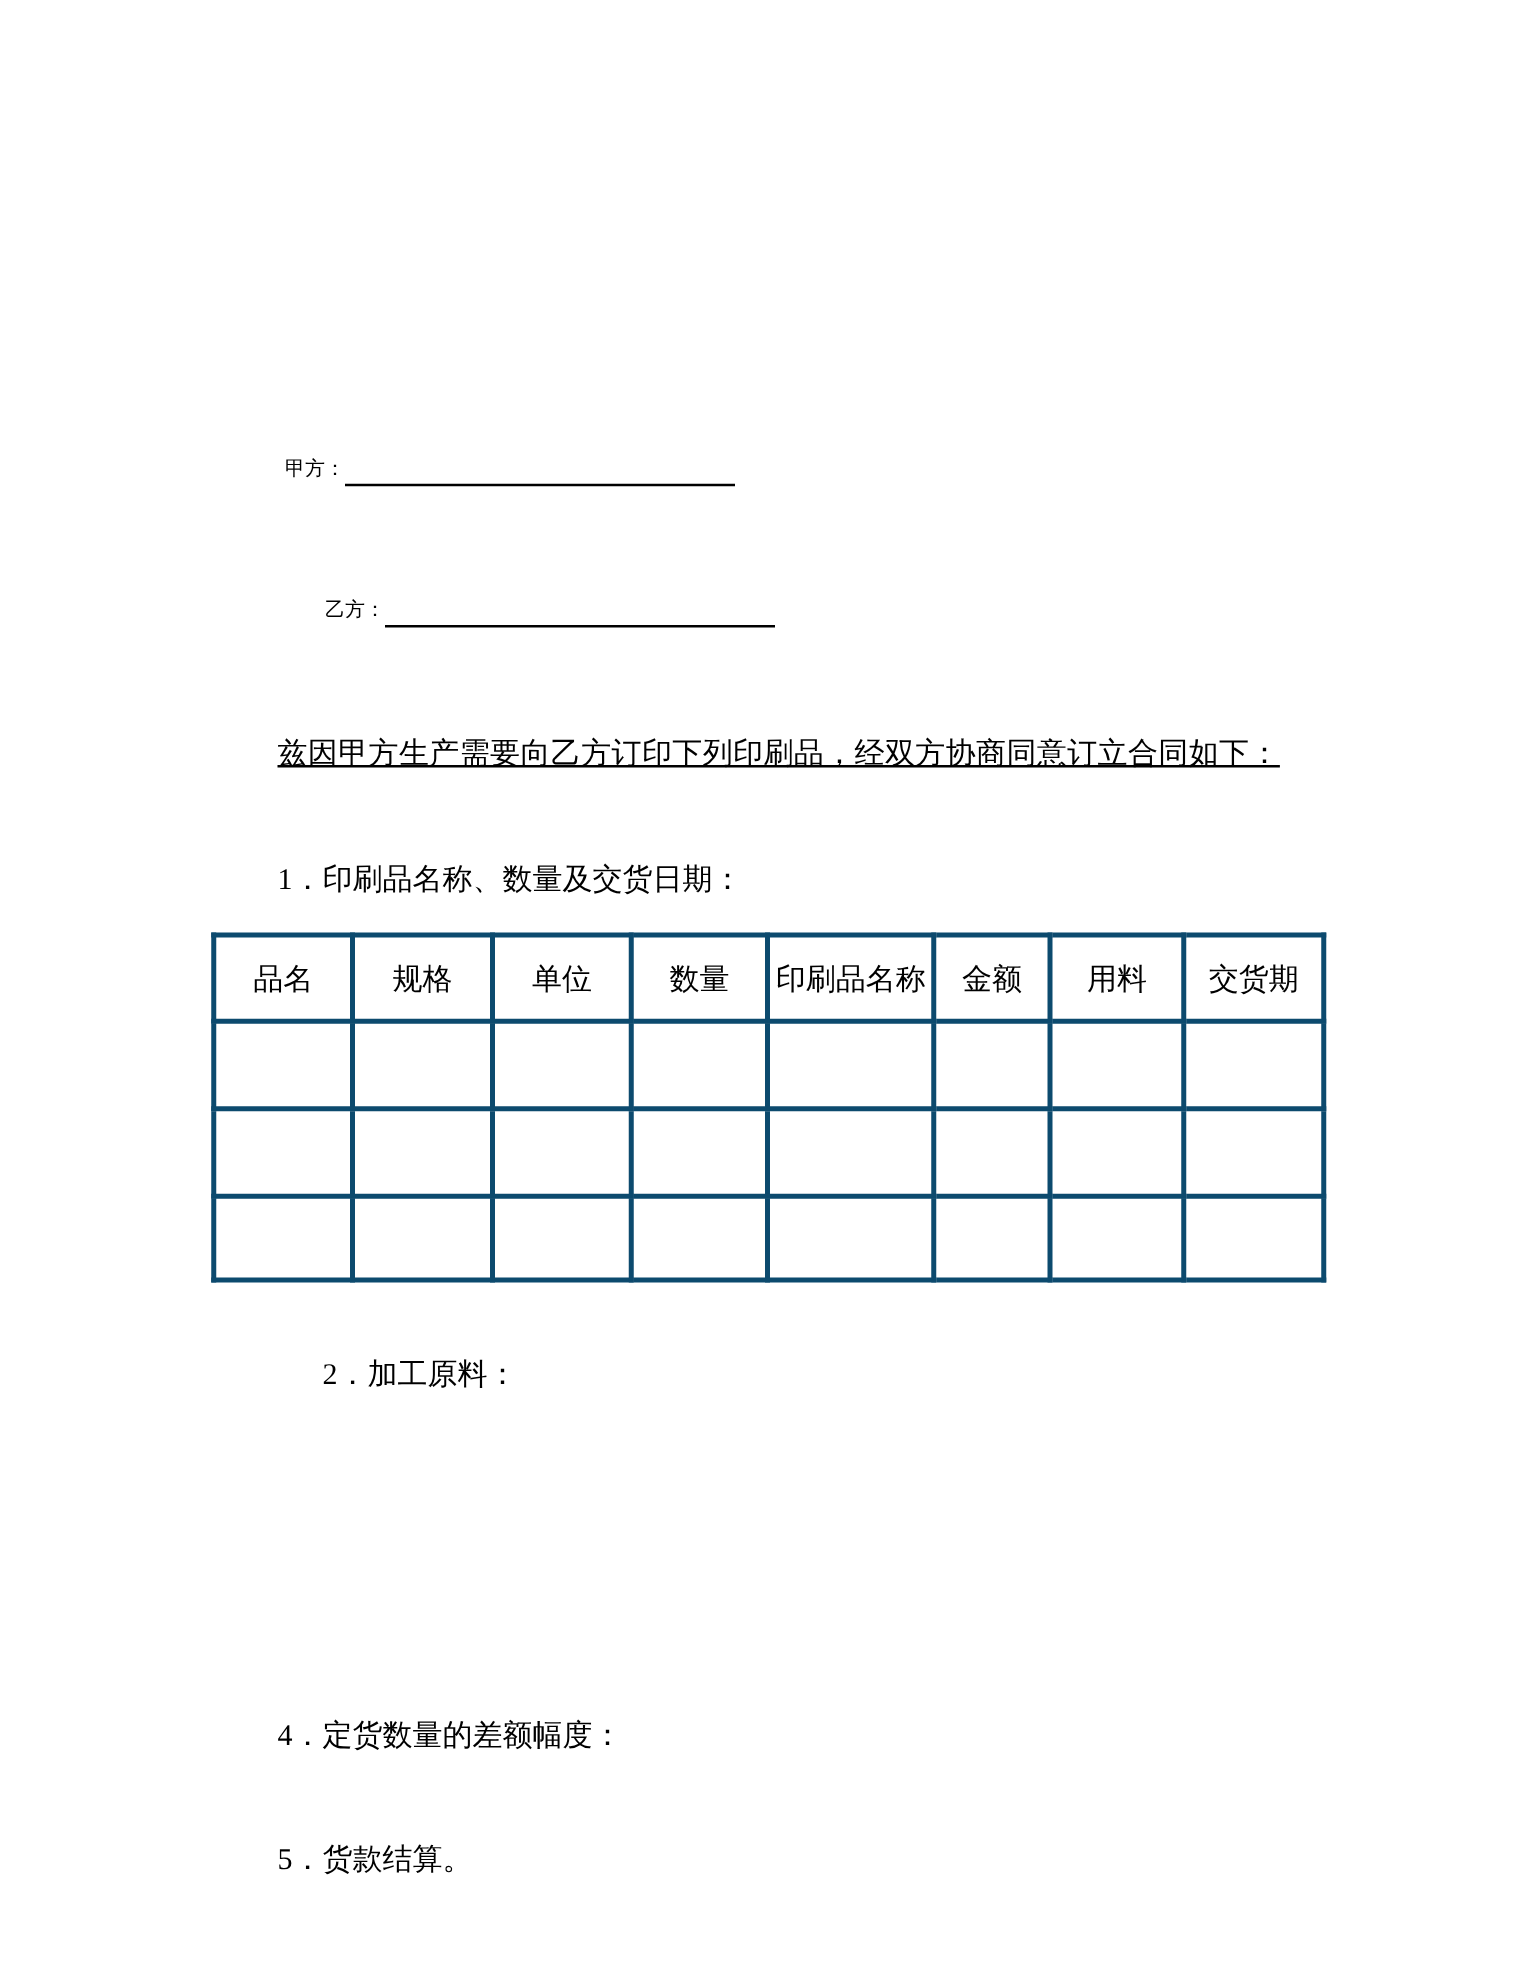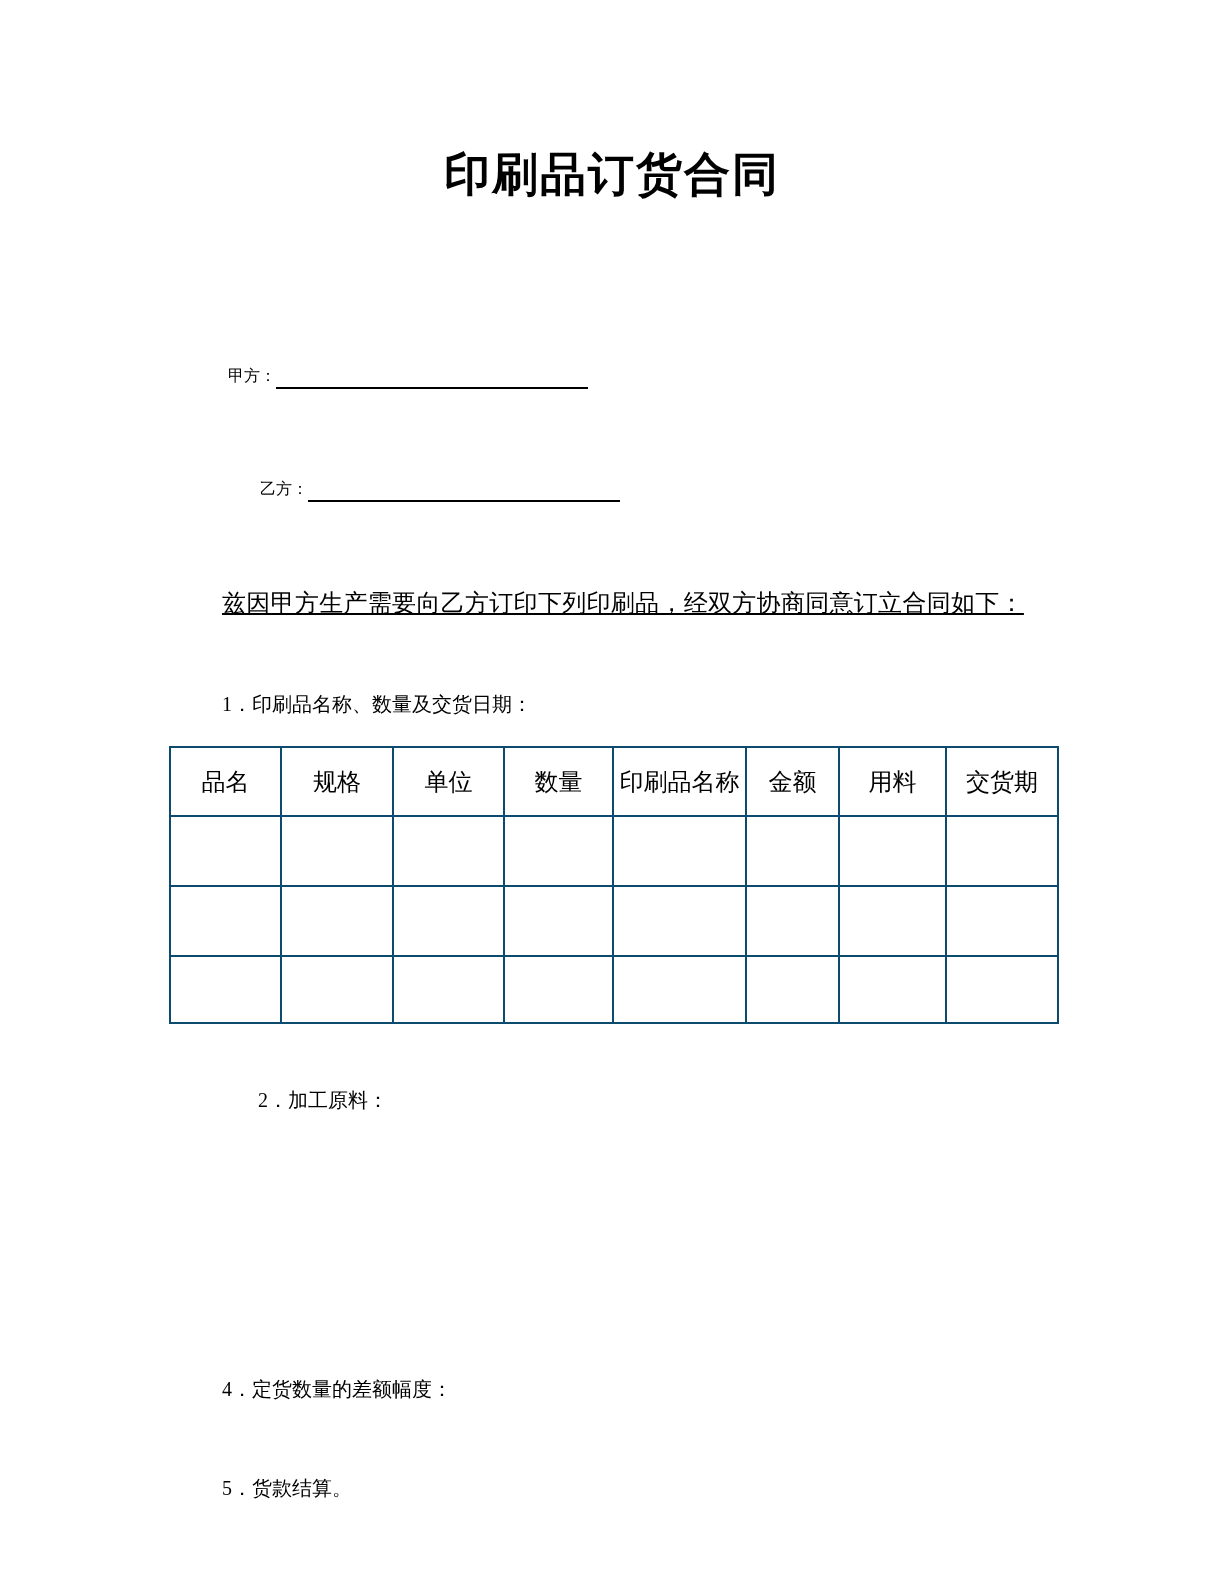--- a/index.html
+++ b/index.html
@@ -49,56 +49,55 @@
     font-size: 24px;
     line-height: 28px;
     letter-spacing: 0.3px;
     white-space: nowrap;
     text-decoration: underline;
   }
   .section-heading {
     position: absolute;
     left: 222px;
     margin: 0;
-    font-size: 20px;
+    font-size: 24px;
     line-height: 28px;
     white-space: nowrap;
   }
   .section-1 { top: 690px; }
   .section-2 { top: 1086px; margin-left: 36px; }
   .section-3 { top: 1193px; }
   .section-4 { top: 1375px; }
   .section-5 { top: 1474px; }
   .items-table {
     position: absolute;
     top: 746px;
     left: 169px;
     width: 888px;
     border-collapse: collapse;
     table-layout: fixed;
   }
   .items-table th, .items-table td {
-    border: 2px solid #0c4a6e;
+    border: 4px solid #0c4a6e;
     padding: 0;
     font-size: 24px;
     font-weight: 400;
     text-align: center;
     vertical-align: middle;
     overflow: hidden;
   }
   .items-table thead tr { height: 69px; }
   .items-table tbody tr { height: 70px; }
   .items-table tbody tr:last-child { height: 67px; }
 </style>
 </head>
 <body>
 
 <div class="page">
 
-  <h1 class="doc-title">印刷品订货合同</h1>
 
   <div class="party-row party-a">
     <span>甲方：</span><span class="blank-line"><span></span></span>
   </div>
 
   <div class="party-row party-b">
     <span>乙方：</span><span class="blank-line"><span></span></span>
   </div>
 
   <p class="intro-paragraph">兹因甲方生产需要向乙方订印下列印刷品，经双方协商同意订立合同如下：</p>

